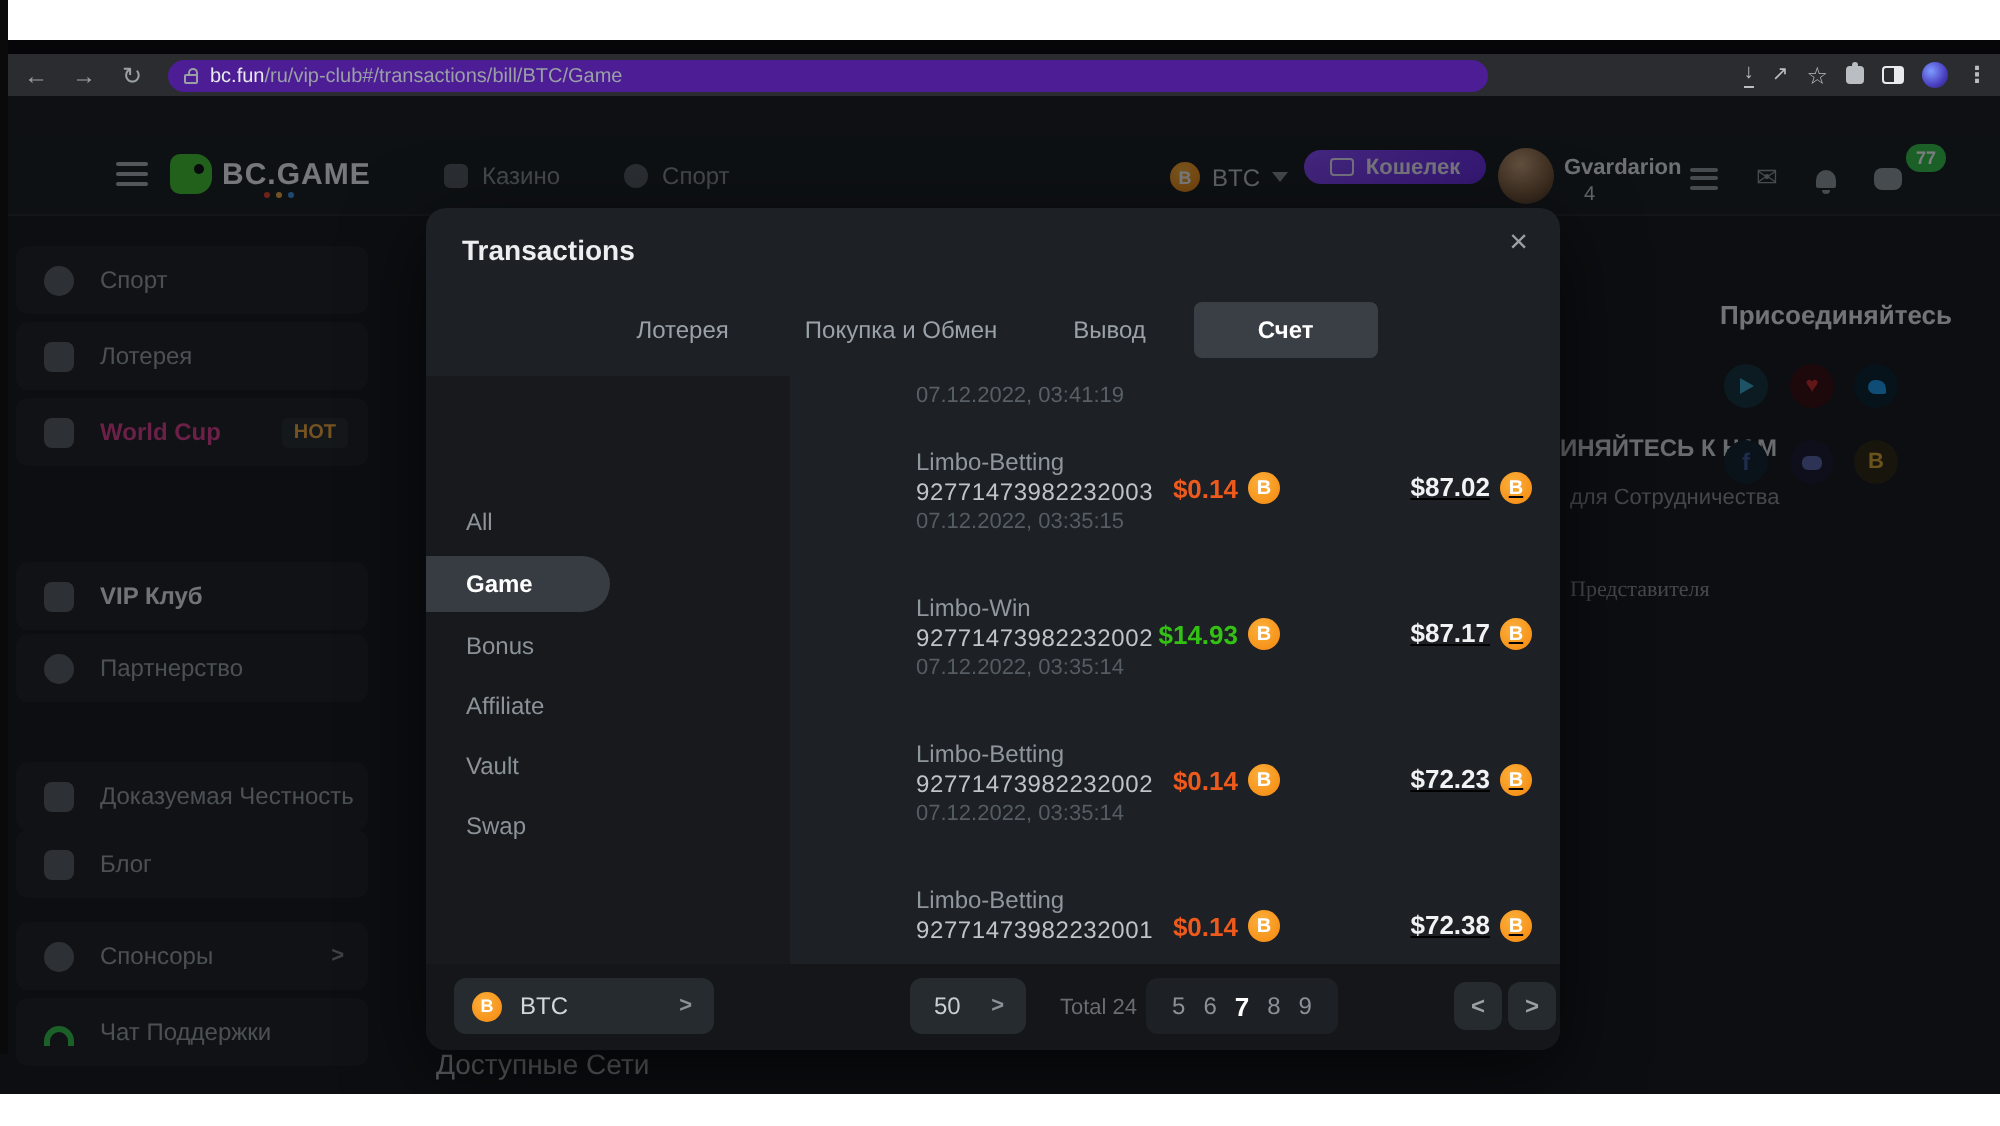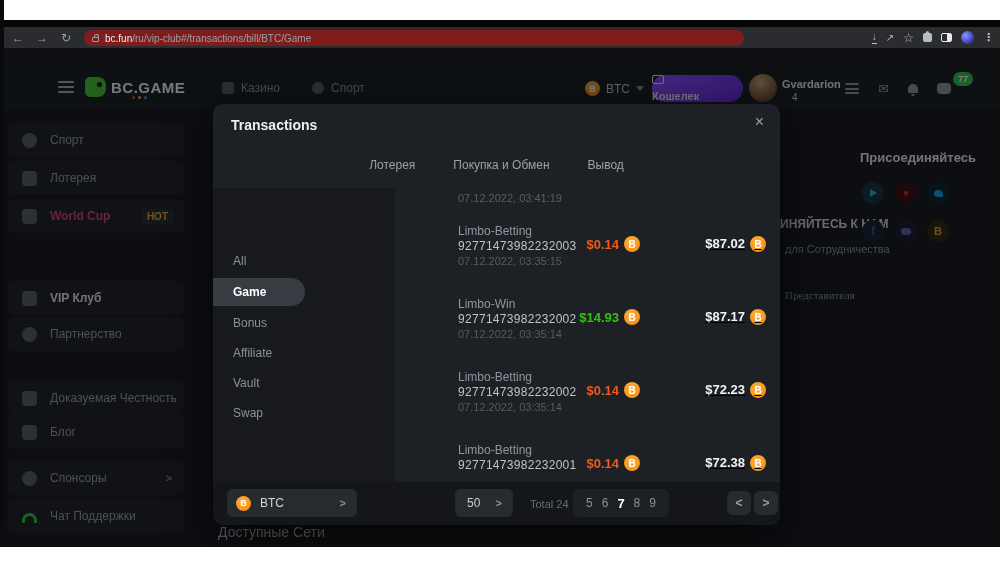--- a/index.html
+++ b/index.html
@@ -5,21 +5,21 @@
   * { margin:0; padding:0; box-sizing:border-box; }
   html,body { background:#ffffff; font-family:"Liberation Sans","DejaVu Sans",sans-serif; }
   .stage { position:relative; width:1000px; height:563px; background:#fff; overflow:hidden; }
 
   
   .edge-strip { position:absolute; left:0; top:0; width:4px; height:527px; background:#0a0a0b; z-index:30; }
   .browser { position:absolute; left:0; top:20px; width:1000px; height:507px; background:#0f1013; }
   .winbar { height:7px; background:#060608; }
   .toolbar { position:relative; height:21px; background:#2b2c30; display:flex; align-items:center; }
   .nav-ic { color:#9aa0a6; font-size:12px; width:24px; text-align:center; cursor:pointer; }
-  .addressbar { position:absolute; left:84px; top:3px; width:660px; height:16px; background:#7f1d1d; border-radius:8px; display:flex; align-items:center; padding:0 8px; }
+  .addressbar { position:absolute; left:84px; top:3px; width:660px; height:16px; background:#4c1d95; border-radius:8px; display:flex; align-items:center; padding:0 8px; }
   .lock { width:7px; height:5px; border:1px solid #9aa0a6; border-radius:1px; position:relative; margin-right:6px; margin-top:2px; }
   .lock::before { content:""; position:absolute; left:1px; top:-4px; width:3px; height:3px; border:1px solid #9aa0a6; border-bottom:none; border-radius:3px 3px 0 0; }
   .url-host { color:#e8eaed; font-size:10px; }
   .url-path { color:#9aa0a6; font-size:10px; }
   .tb-right { position:absolute; right:6px; top:0; height:21px; display:flex; align-items:center; gap:9px; }
   .tb-ic { color:#babec3; font-size:10px; line-height:1; cursor:pointer; }
   .dl-ic { border-bottom:1px solid #babec3; padding-bottom:1px; }
   .puzzle-ic { width:9px; height:9px; background:#babec3; border-radius:2px; position:relative; }
   .puzzle-ic::after { content:""; position:absolute; left:3px; top:-2px; width:3px; height:3px; background:#babec3; border-radius:50%; }
   .panel-ic { width:11px; height:9px; border:1px solid #e8eaed; border-radius:2px; position:relative; }
@@ -39,21 +39,21 @@
   .logo-txt { position:absolute; left:111px; top:11px; color:#f2f4f5; font-size:15px; font-weight:bold; letter-spacing:0.5px; }
   .logo-dots { position:absolute; left:132px; top:28px; display:flex; gap:3px; }
   .logo-dots i { width:3px; height:3px; border-radius:50%; }
   .top-nav { position:absolute; left:222px; top:13px; display:flex; gap:32px; }
   .top-nav-item { display:flex; align-items:center; gap:7px; color:#8c939a; font-size:12px; cursor:pointer; }
   .nav-glyph { width:12px; height:12px; background:#565c63; border-radius:3px; }
   .hdr-btc { position:absolute; left:585px; top:13px; display:flex; align-items:center; gap:6px; cursor:pointer; }
   .coin { width:15px; height:15px; border-radius:50%; background:radial-gradient(circle at 40% 35%, #fbb03c, #f7931a 70%); color:#fff; font-size:9px; font-weight:bold; display:flex; align-items:center; justify-content:center; }
   .hdr-btc-label { color:#c2c7cc; font-size:12px; }
   .caret { width:0; height:0; border-left:4px solid transparent; border-right:4px solid transparent; border-top:5px solid #8b9197; }
-  .wallet-btn { position:absolute; left:652px; top:7px; width:91px; height:27px; border-radius:14px; background:linear-gradient(135deg,#8a4bff,#6c2bea); display:flex; justify-content:center; gap:6px; cursor:pointer;flex-direction:column; }
+  .wallet-btn { position:absolute; left:652px; top:7px; width:91px; height:17px; border-radius:14px; background:linear-gradient(135deg,#8a4bff,#6c2bea); display:flex; align-items:center; justify-content:center; gap:6px; cursor:pointer; }
   .wallet-glyph { width:12px; height:9px; border:1px solid #efe9ff; border-radius:2px; }
   .wallet-label { color:#f4f0ff; font-size:11px; font-weight:bold; }
   .avatar { position:absolute; left:749px; top:6px; width:28px; height:28px; border-radius:50%; background:radial-gradient(circle at 40% 30%, #c9a27a, #7d5a3c 60%, #3c2a1a); cursor:pointer; }
   .uname { position:absolute; left:782px; top:10px; color:#e2e6e9; font-size:11px; font-weight:bold; }
   .ulevel { position:absolute; left:792px; top:24px; color:#c6cacd; font-size:10px; }
   .hdr-ics { position:absolute; left:845px; top:13px; display:flex; gap:19px; align-items:center; }
   .list-ic { width:14px; height:11px; display:flex; flex-direction:column; justify-content:space-between; cursor:pointer; }
   .list-ic i { height:2px; background:#8f969d; border-radius:1px; }
   .mail-ic { color:#8f969d; font-size:13px; cursor:pointer; }
   .bell-ic { width:10px; height:9px; background:#8f969d; border-radius:5px 5px 1px 1px; position:relative; cursor:pointer; }
@@ -255,20 +255,21 @@
       <div class="dim"></div>
 
       <div class="modal">
         <div class="m-title">Transactions</div>
         <div class="m-close">×</div>
 
         <div class="m-tabs">
           <div class="m-tab">Лотерея</div>
           <div class="m-tab">Покупка и Обмен</div>
           <div class="m-tab">Вывод</div>
+          <div class="m-tab active">Счет</div>
         </div>
 
         <div class="m-leftcol">
           <div class="filter" style="top:66px">All</div>
           <div class="filter-pill">
             <span>Game</span>
           </div>
           <div class="filter" style="top:128px">Bonus</div>
           <div class="filter" style="top:158px">Affiliate</div>
           <div class="filter" style="top:188px">Vault</div>

